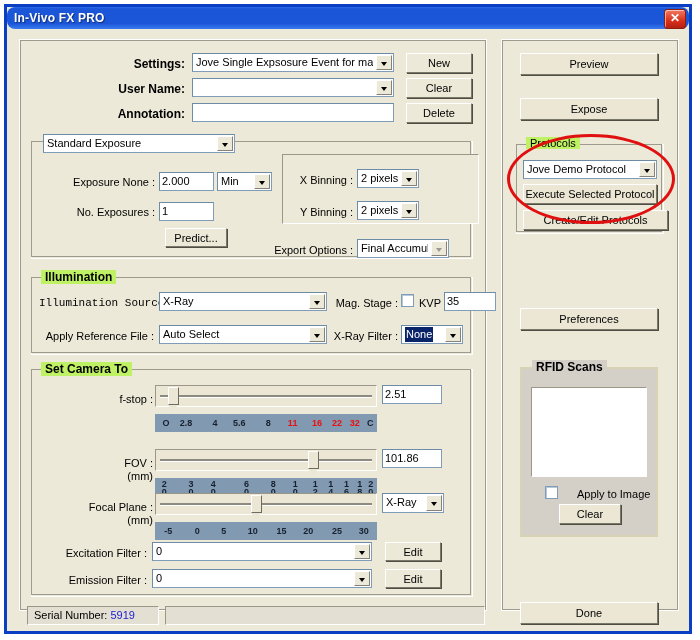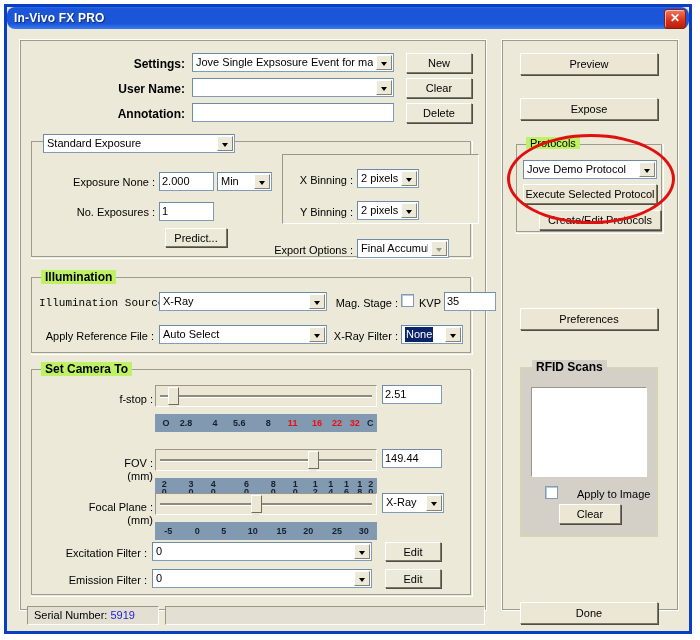--- a/index.html
+++ b/index.html
@@ -295,21 +295,21 @@
         <span class="tick red" style="left: 90%; top: 4px;">32</span>
         <span class="tick" style="left: 97%; top: 4px;">C</span>
       </div>
 
     <div class="lbl" style="left:62px;top:428px;width:84px;text-align:right;">FOV :</div>
     <div class="lbl" style="left:62px;top:441px;width:84px;text-align:right;">(mm)</div>
     <div class="slider" style="left:148px;top:420px;width:222px;height:22px;">
       <div class="track"></div>
       <div class="thumb" id="fov-thumb" style="left: 152.32px;"></div>
     </div>
-    <div class="textbox" style="left:375px;top:420px;width:60px;height:19px;">149.44</div>
+    <div class="textbox" style="left:375px;top:420px;width:60px;height:19px;">101.86</div>
     <div class="scalebar" id="fov-scale" style="left:148px;top:449px;width:222px;height:23px;">
         <span class="tick vert" style="left: 4%; top: 1px;">20</span>
         <span class="tick vert" style="left: 16%; top: 1px;">30</span>
         <span class="tick vert" style="left: 26%; top: 1px;">40</span>
         <span class="tick vert" style="left: 41%; top: 1px;">60</span>
         <span class="tick vert" style="left: 53%; top: 1px;">80</span>
         <span class="tick vert" style="left: 63%; top: 1px;">100</span>
         <span class="tick vert" style="left: 72%; top: 1px;">120</span>
         <span class="tick vert" style="left: 79%; top: 1px;">140</span>
         <span class="tick vert" style="left: 86%; top: 1px;">160</span>
@@ -358,21 +358,21 @@
     <div class="btn cream" style="left:513px;top:69px;width:138px;height:22px;">Expose</div>
 
     <div class="group" style="left:509px;top:115px;width:148px;height:90px;">
       <span class="group-title plain">Protocols</span>
     </div>
     <div class="combo" style="left:516px;top:131px;width:134px;height:19px;">
       <span class="val">Jove Demo Protocol</span>
       <span class="arrow"></span>
     </div>
     <div class="btn cream" style="left:516px;top:155px;width:134px;height:20px;">Execute Selected Protocol</div>
-    <div class="btn cream" style="left:516px;top:181px;width:122px;height:20px;margin-left:16px;">Create/Edit Protocols</div>
+    <div class="btn cream" style="left:516px;top:181px;width:145px;height:20px;">Create/Edit Protocols</div>
 
     <div class="btn cream" style="left:513px;top:279px;width:138px;height:22px;">Preferences</div>
 
     <div class="rfid-group" style="left:513px;top:338px;width:138px;height:170px;">
       <span class="rfid-title">RFID Scans</span>
     </div>
     <div class="whitebox" style="left:524px;top:358px;width:116px;height:90px;"></div>
     <div class="checkbox" style="left:538px;top:457px;"></div>
     <div class="lbl" style="left:570px;top:459px;">Apply to Image</div>
     <div class="btn cream" style="left:552px;top:475px;width:62px;height:20px;">Clear</div>

